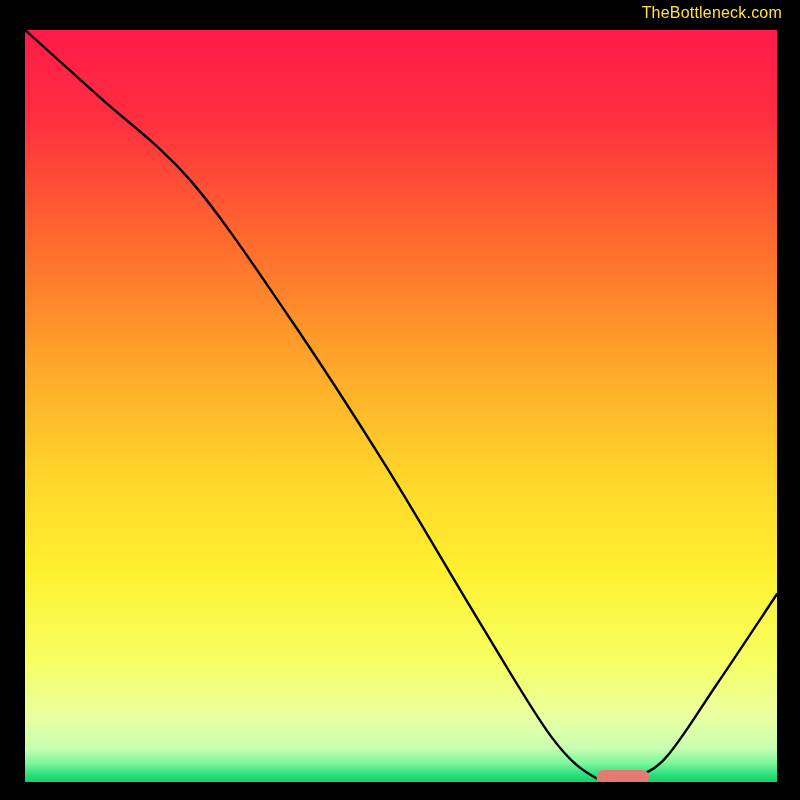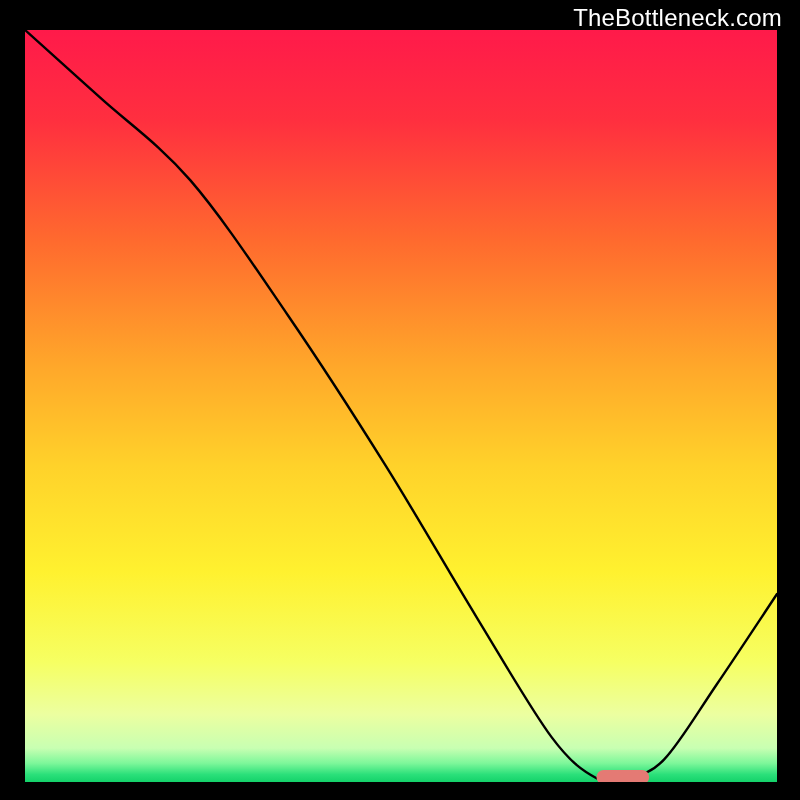--- a/index.html
+++ b/index.html
@@ -14,22 +14,22 @@
   .outer {
     position: relative;
     width: 800px;
     height: 800px;
     background: #000;
   }
   .watermark {
     position: absolute;
     top: 4px;
     right: 18px;
-    color: #ffffff;
-    font-size: 24px;
+    color: #fde047;
+    font-size: 16px;
     font-weight: 500;
     letter-spacing: 0.2px;
   }
   .plot {
     position: absolute;
     left: 25px;
     top: 30px;
     width: 752px;
     height: 752px;
     background: #fff;

